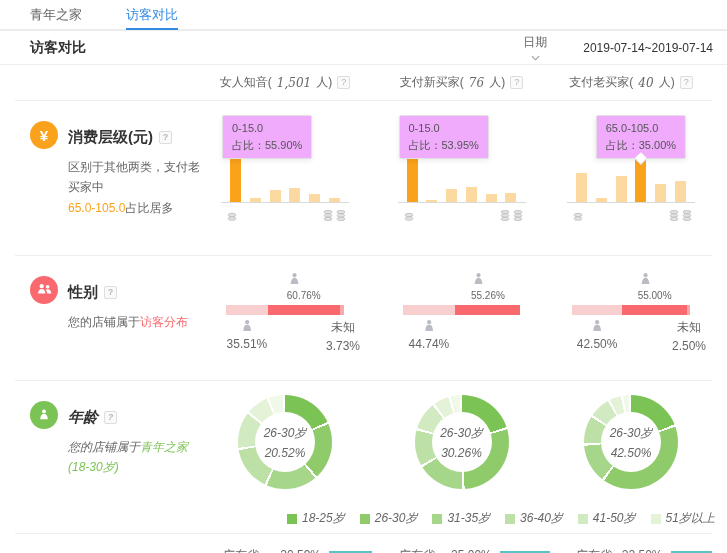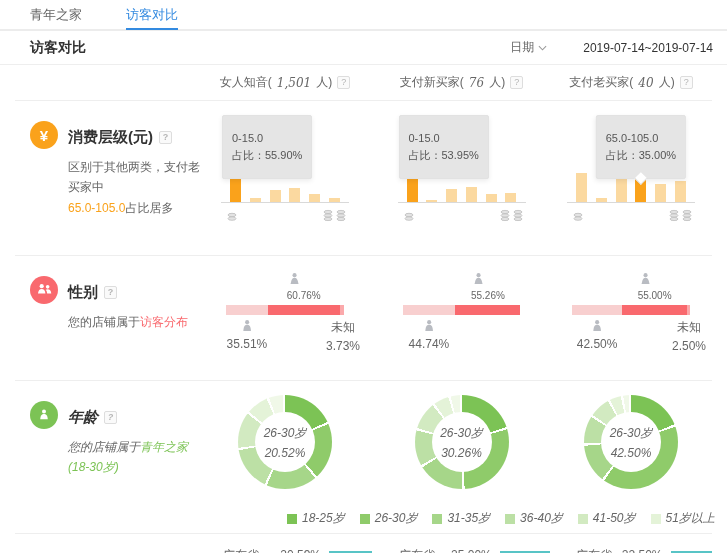--- a/index.html
+++ b/index.html
@@ -8,21 +8,21 @@
   
   .tabbar{height:29px;display:flex;align-items:center;padding-left:30px;gap:44px;border-bottom:2px solid #ececec;}
   .tab{font-size:13px;color:#666;height:29px;line-height:29px;position:relative;cursor:pointer;}
   .tab.active{color:#338ae0;}
   .tab.active::after{content:'';position:absolute;left:0;right:0;bottom:-1px;height:2px;background:#338ae0;}
   
   .sec-header{height:33px;display:flex;align-items:center;justify-content:space-between;
               padding:0 14px 0 30px;border-bottom:1px solid #eeeeee;}
   .sec-title{font-size:14px;font-weight:bold;color:#333;}
   .date-area{display:flex;align-items:center;gap:36px;font-size:12px;}
-  .date-label{color:#666;display:flex;align-items:center;gap:4px;cursor:pointer;}
+  .date-label{color:#666;display:flex;align-items:center;gap:4px;cursor:pointer;flex-direction:column;}
   .date-range{color:#333;}
   
   .rows{margin:0 15px;}
   .grid{display:grid;grid-template-columns:182px 176px 177px 162px;}
   .col-headers{height:35px;border-bottom:1px solid #eeeeee;align-items:center;}
   .col-head{display:flex;align-items:center;justify-content:center;gap:5px;font-size:12px;color:#666;}
   .count{font-style:italic;font-family:"DejaVu Serif",serif;}
   .qicon{width:13px;height:13px;border:1px solid #ddd;background:#fafafa;border-radius:2px;color:#b5b5b5;
          font-size:9px;line-height:11px;text-align:center;display:inline-block;box-sizing:border-box;cursor:pointer;}
   .sectionRow{border-bottom:1px solid #eeeeee;}
@@ -31,22 +31,22 @@
   .lb-top{display:flex;gap:10px;}
   .circle{width:28px;height:28px;border-radius:50%;display:flex;align-items:center;justify-content:center;
           color:#fff;flex-shrink:0;font-weight:bold;}
   .lb-title{font-size:15px;font-weight:bold;display:flex;align-items:center;gap:6px;padding-top:4px;}
   .lb-desc{font-size:12px;color:#666;margin:8px 0 0 38px;line-height:1.7;width:140px;}
   .hl-orange{color:#faa21b;} .hl-red{color:#f9696e;} .hl-green{color:#7cc355;}
   
   .row-consume .grid > div{height:134px;}
   .consume-cell{position:relative;}
   .c-wrap{width:110px;margin:0 auto;position:relative;height:100%;}
-  .tip{position:absolute;top:14px;left:-8px;background:#e5e5e5;border:1px solid #e2e2e2;border-radius:2px;
-       box-shadow:0 2px 5px rgba(0,0,0,.08);padding:14px 9px;font-size:11px;color:#555;line-height:1.55;
+  .tip{position:absolute;top:14px;left:-8px;background:#f0abfc;border:1px solid #e2e2e2;border-radius:2px;
+       box-shadow:0 2px 5px rgba(0,0,0,.08);padding:4px 9px;font-size:11px;color:#555;line-height:1.55;
        white-space:nowrap;z-index:2;}
   .tip.centered{left:0;transform:translateX(-50%);}
   .tip-arrow{position:absolute;left:50%;bottom:-5px;width:8px;height:8px;background:#fff;
              border-right:1px solid #e2e2e2;border-bottom:1px solid #e2e2e2;transform:translateX(-50%) rotate(45deg);}
   .bars{position:absolute;bottom:33px;left:0;width:110px;height:52px;display:flex;align-items:flex-end;justify-content:space-between;}
   .bar{width:11px;background:#fbd9a0;}
   .bar.hl{background:#faa21b;}
   .axis{position:absolute;bottom:32px;left:-9px;right:-9px;height:1px;background:#d9d9d9;}
   .coins{position:absolute;bottom:13px;left:-4px;right:-8px;display:flex;justify-content:space-between;align-items:flex-end;}
   

